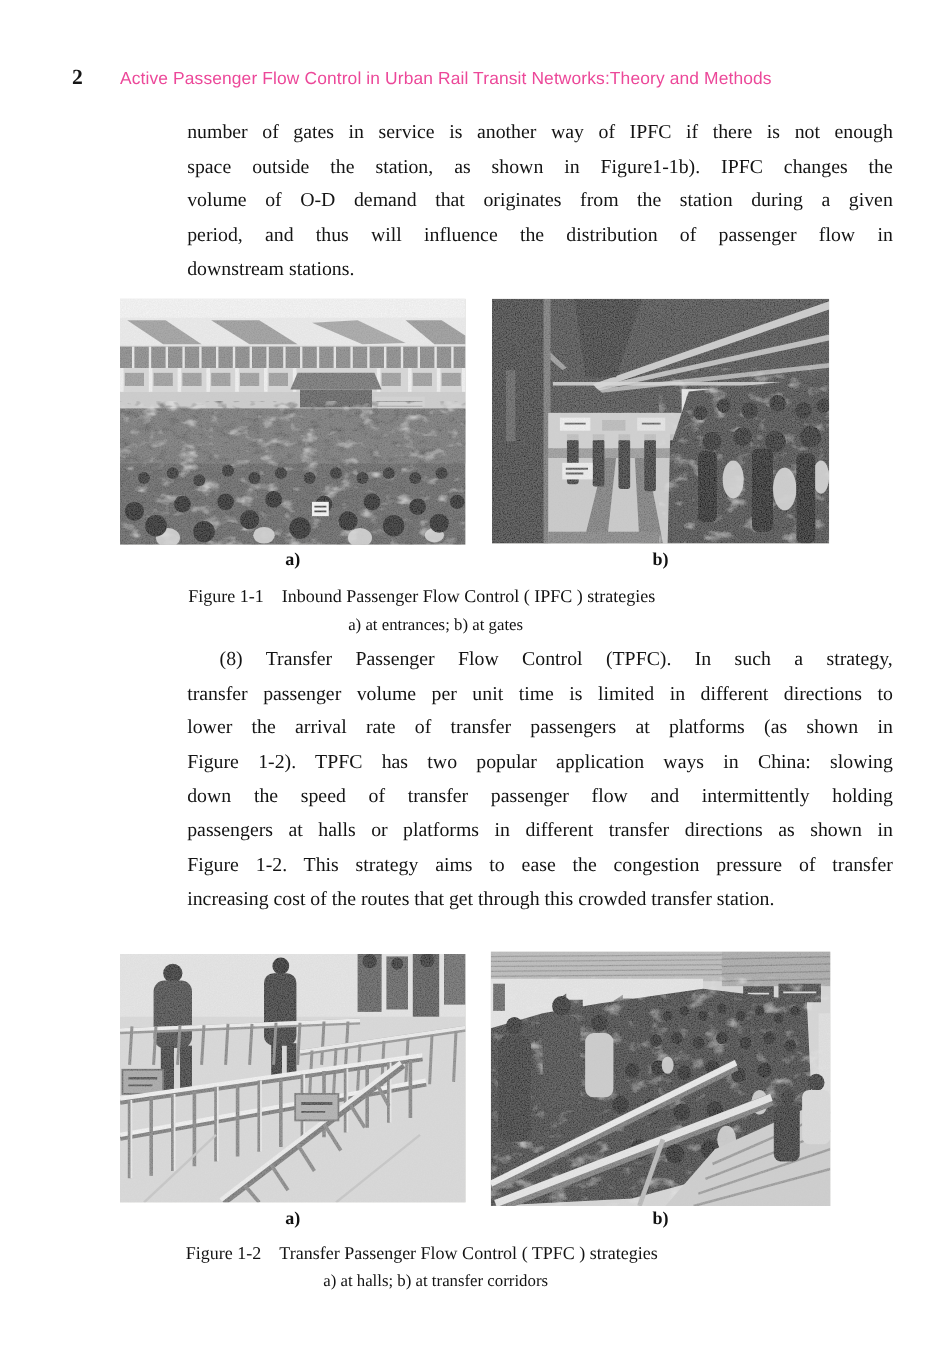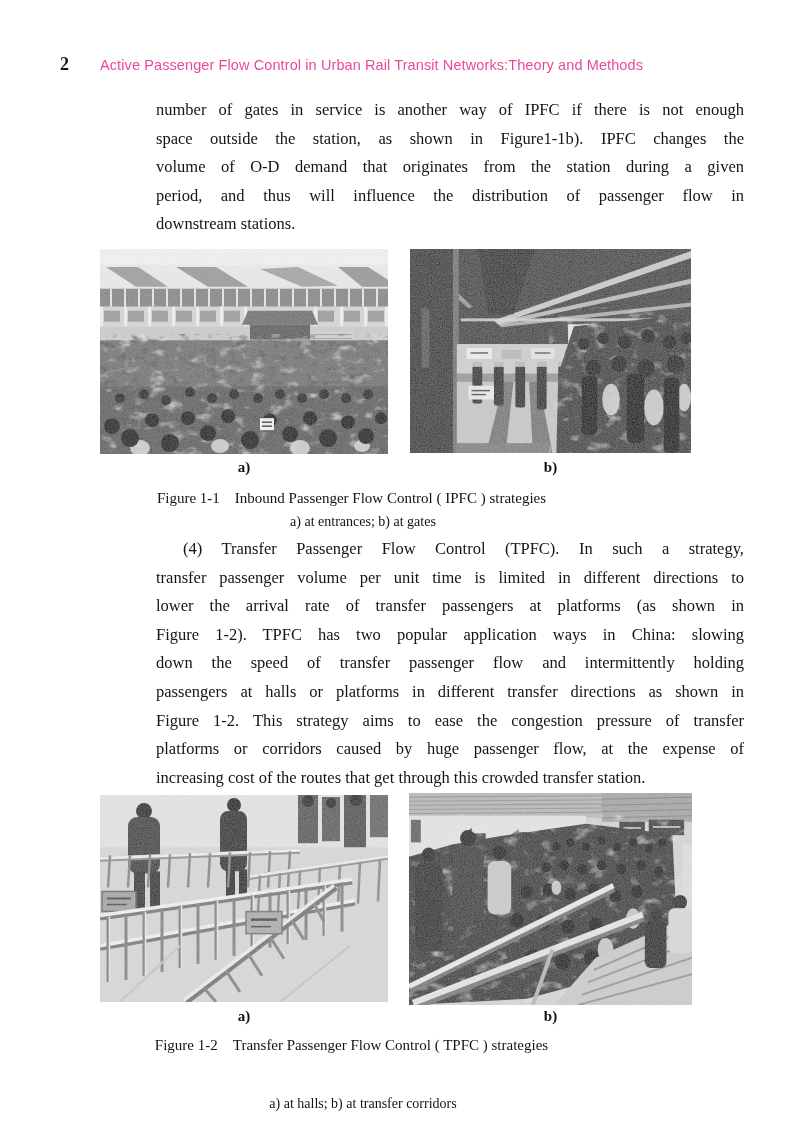--- a/index.html
+++ b/index.html
@@ -28,21 +28,21 @@
   .p2a { left:100px; top:795px; width:288px; height:207px; }
   .p2b { left:409px; top:793px; width:283px; height:212px; }
   .panel-label { position:absolute; font-weight:bold; font-size:15px; text-align:center; color:#111; }
   .lbl-1a { left:100px; width:288px; top:459px; }
   .lbl-1b { left:410px; width:281px; top:459px; }
   .lbl-2a { left:100px; width:288px; top:1008px; }
   .lbl-2b { left:409px; width:283px; top:1008px; }
   .caption { position:absolute; left:0; width:703px; text-align:center; font-size:15px; color:#131313; }
   .subcaption { position:absolute; left:0; width:726px; text-align:center; font-size:14px; color:#131313; }
   .cap-1 { top:490px; } .sub-1 { top:514px; }
-  .cap-2 { top:1037px; } .sub-2 { top:1096px; }
+  .cap-2 { top:1037px; } .sub-2 { top:1061px; }
 </style>
 </head>
 <body>
 
 <svg width="0" height="0" style="position:absolute" aria-hidden="true">
   <defs>
     <filter id="grain" x="0%" y="0%" width="100%" height="100%">
       <feTurbulence type="fractalNoise" baseFrequency="0.9" numOctaves="2" seed="7" stitchTiles="stitch"></feTurbulence>
       <feColorMatrix type="matrix" values="0 0 0 0 0.62  0 0 0 0 0.62  0 0 0 0 0.60  0.9 0.9 0.9 0 -0.55"></feColorMatrix>
     </filter>
@@ -259,28 +259,27 @@
       <rect x="0" y="0" width="288" height="206" filter="url(#grain)" opacity="0.38"></rect>
     </svg>
   </div>
 
   <div class="panel-label lbl-1a">a)</div>
   <div class="panel-label lbl-1b">b)</div>
   <div class="caption cap-1">Figure 1-1 Inbound Passenger Flow Control ( IPFC ) strategies</div>
   <div class="subcaption sub-1">a) at entrances;  b) at gates</div>
 
   <div class="para para-2">
-      <div class="jline">(4) Transfer Passenger Flow Control (TPFC). In such a strategy,</div>
+      <div class="jline">(8) Transfer Passenger Flow Control (TPFC). In such a strategy,</div>
       <div class="jline">transfer passenger volume per unit time is limited in different directions to</div>
       <div class="jline">lower the arrival rate of transfer passengers at platforms (as shown in</div>
       <div class="jline">Figure 1-2). TPFC has two popular application ways in China: slowing</div>
       <div class="jline">down the speed of transfer passenger flow and intermittently holding</div>
       <div class="jline">passengers at halls or platforms in different transfer directions as shown in</div>
       <div class="jline">Figure 1-2. This strategy aims to ease the congestion pressure of transfer</div>
-      <div class="jline">platforms or corridors caused by huge passenger flow, at the expense of</div>
       <div class="jline">increasing cost of the routes that get through this crowded transfer station.</div>
     </div>
 
   <div class="photo p2a">
     <svg viewBox="0 0 288 206" preserveAspectRatio="none">
       <rect x="0" y="0" width="288" height="206" fill="#d8d6d2"></rect>
       <rect x="0" y="0" width="288" height="52" fill="#e5e3df"></rect>
       <g>
         <circle cx="44" cy="16" r="8" fill="#222120"></circle>
         <rect x="28" y="22" width="32" height="56" rx="9" fill="#3a3834"></rect>

